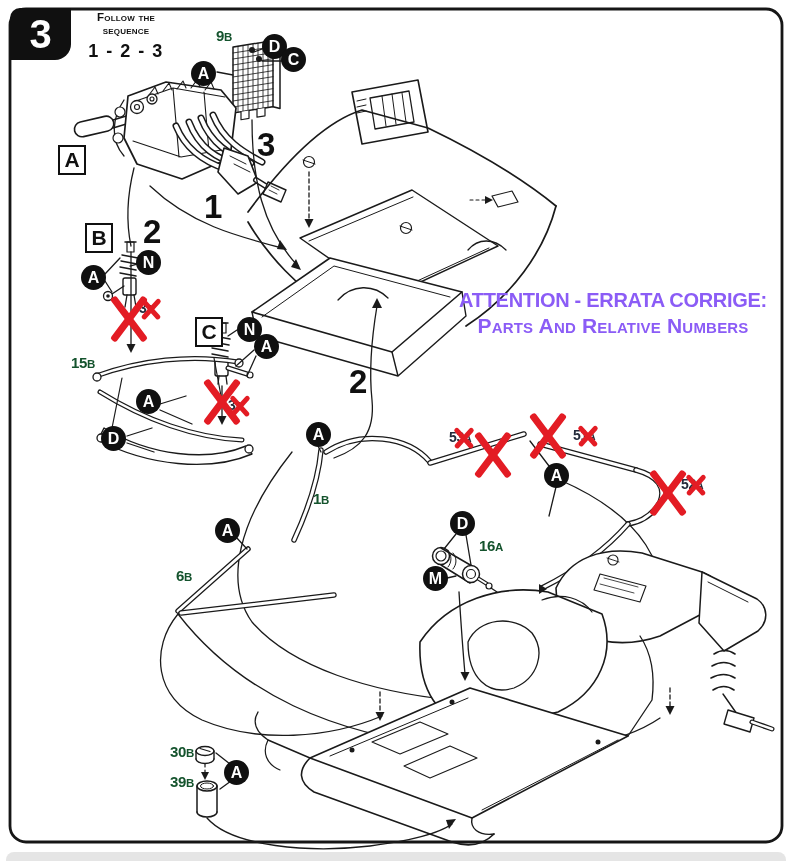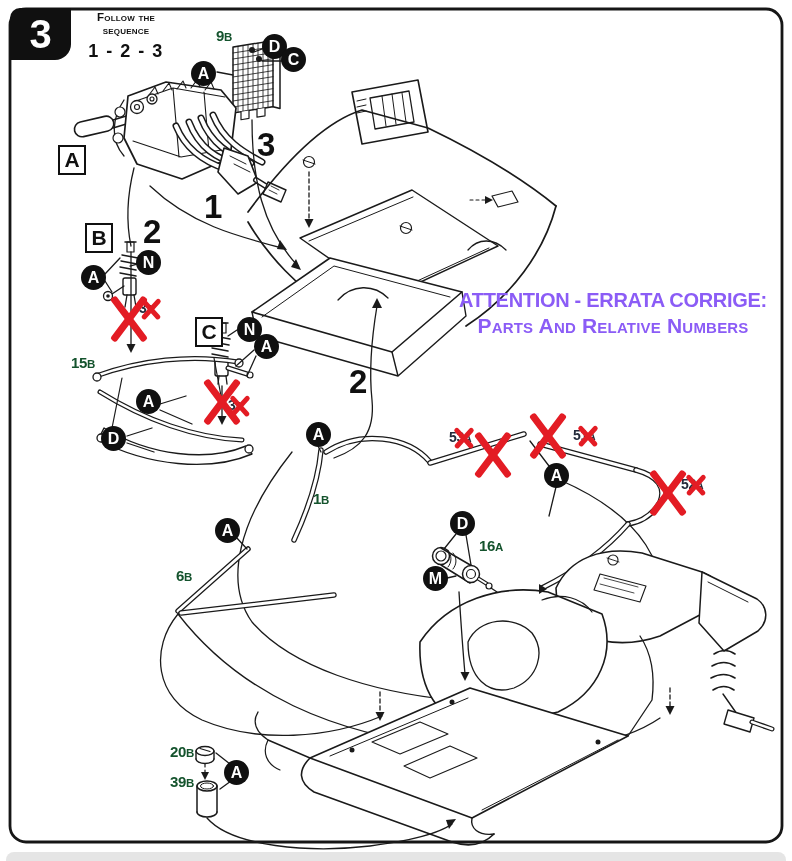--- a/index.html
+++ b/index.html
@@ -357,21 +357,21 @@
     </div>
   <div class="callout" style="left:224px;top:760px">
       <span>A</span>
     </div>
 
   <div class="plabel" style="left:216px;top:28px"><span>9</span><span class="suf">B</span></div>
   <div class="plabel" style="left:71px;top:355px"><span>15</span><span class="suf">B</span></div>
   <div class="plabel" style="left:313px;top:491px"><span>1</span><span class="suf">B</span></div>
   <div class="plabel" style="left:176px;top:568px"><span>6</span><span class="suf">B</span></div>
   <div class="plabel" style="left:479px;top:538px"><span>16</span><span class="suf">A</span></div>
-  <div class="plabel" style="left:170px;top:744px"><span>20</span><span class="suf">B</span></div>
+  <div class="plabel" style="left:170px;top:744px"><span>30</span><span class="suf">B</span></div>
   <div class="plabel" style="left:170px;top:774px"><span>39</span><span class="suf">B</span></div>
 
   <div class="crossed" style="left:139px;top:301px">
     <span>3</span><span class="suf">A</span>
     <span class="smallx">
         <i class="b1"></i>
         <i class="b2"></i>
       </span>
   </div>
   <div class="crossed" style="left:228px;top:398px">

